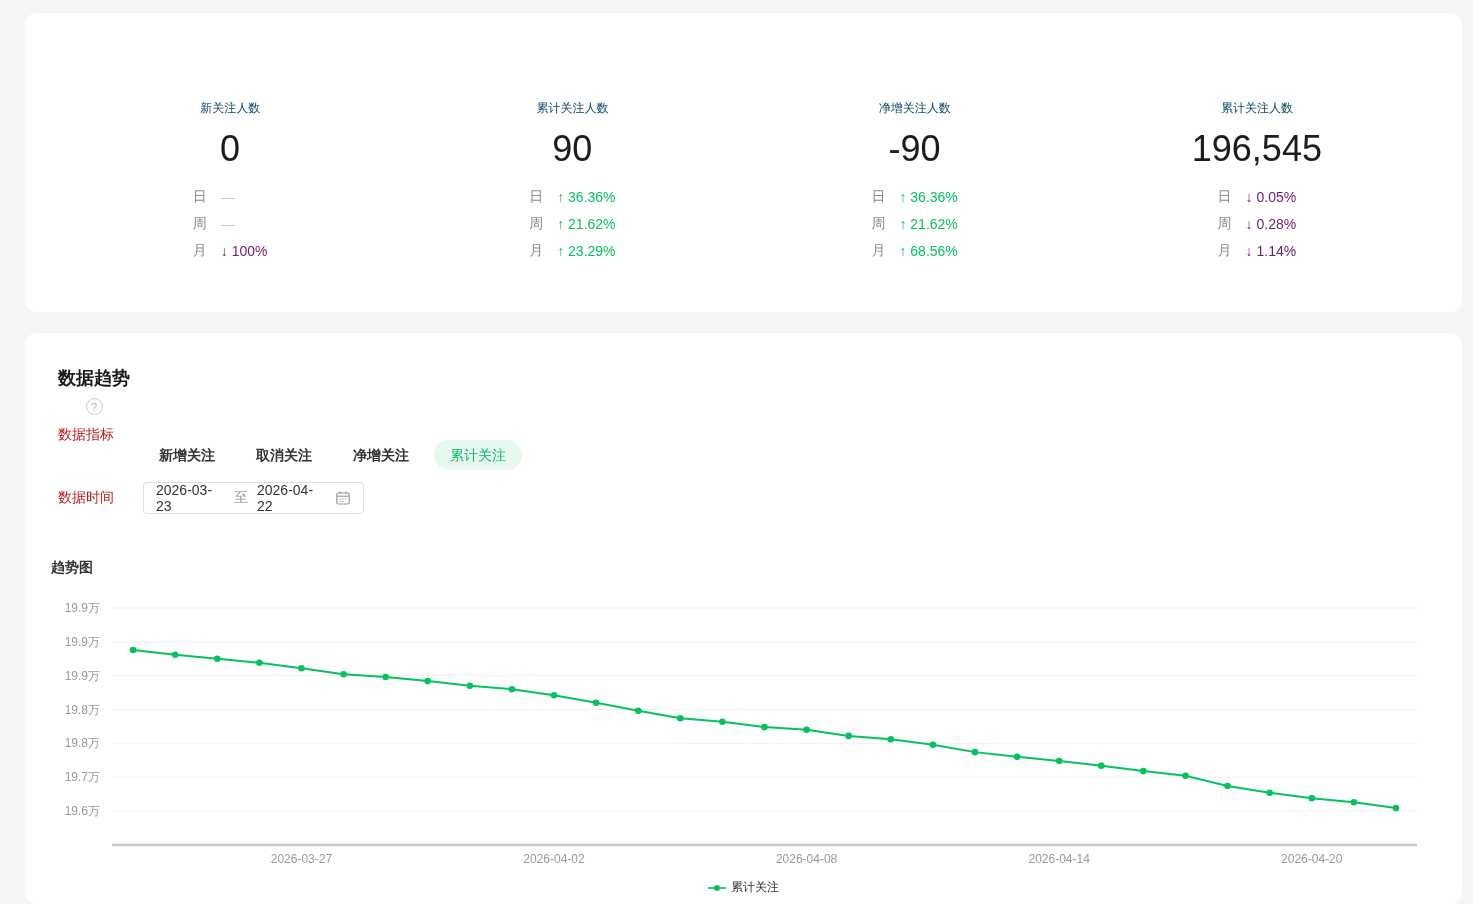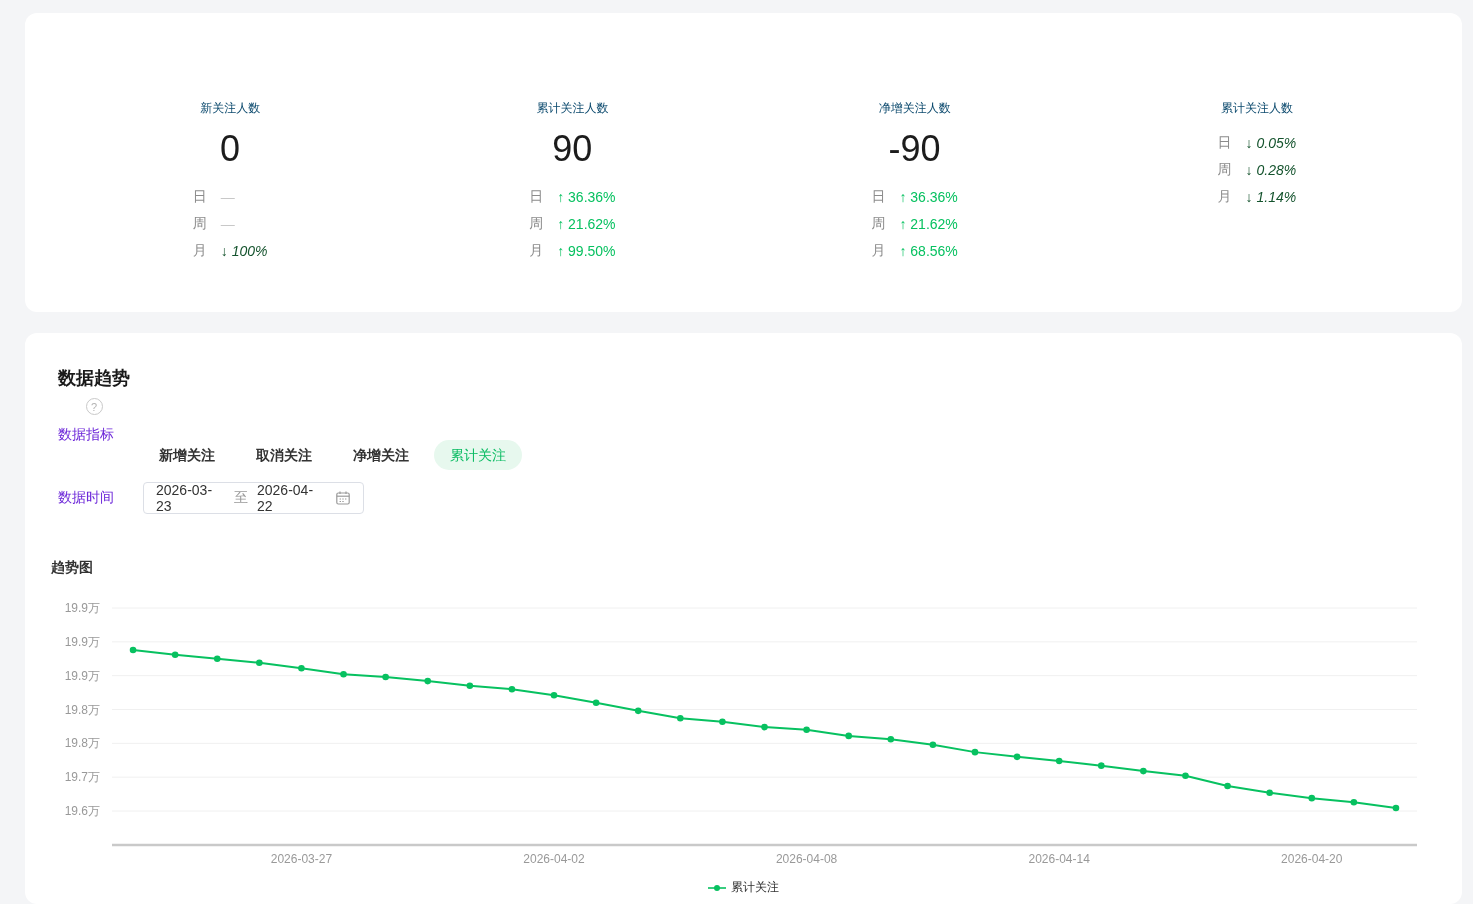--- a/index.html
+++ b/index.html
@@ -14,31 +14,31 @@
 
   
   .card-stats { top:13px; height:299px; display:grid; grid-template-columns:repeat(4,1fr); padding:86px 34px 0; }
   .stat-col { display:flex; flex-direction:column; align-items:center; }
   .stat-label { font-size:12px; line-height:18px; color:#0c4a6e; }
   .stat-value { margin-top:10px; font-size:36px; line-height:44px; color:#1c1c1c; }
   .stat-rows { margin-top:12px; }
   .stat-row { display:flex; align-items:center; height:27px; font-size:14px; }
   .stat-period { color:#8c8c8c; margin-right:14px; }
   .stat-change.up { color:#07c160; }
-  .stat-change.down { color:#14532d;font-style:italic; }
+  .stat-change.down { color:#701a75; }
   .stat-change.none { color:#c8c8c8; }
 
   
   .card-trend { top:333px; height:571px; }
   .trend-title-row { position:absolute; top:33px; left:33px; display:flex; align-items:center; gap:8px;flex-direction:column; }
   .trend-title { font-size:18px; font-weight:700; color:#1a1a1a; }
   .help-icon { width:17px; height:17px; border:1px solid #c9c9c9; border-radius:50%; color:#b3b3b3;
                font-size:11px; display:flex; align-items:center; justify-content:center; cursor:pointer; }
   .filter-row { position:absolute; left:33px; display:flex; align-items:center; }
-  .row-label { width:85px; font-size:14px; color:#6d28d9; flex:0 0 85px; }
+  .row-label { width:85px; font-size:14px; color:#b91c1c; flex:0 0 85px; }
   .tabs-row { top:87px; height:30px; }
   .tabs { display:flex; align-items:center;margin-top:40px; }
   .tab { padding:0 16px; margin-right:9px; height:30px; line-height:30px; font-size:14px; font-weight:700;
          color:#333; border-radius:15px; cursor:pointer; white-space:nowrap; }
   .tab.active { background:#e7f8ee; color:#09bb62; font-weight:400; }
   .time-row { top:141px; height:48px;justify-content:center; }
   .date-range { display:flex; align-items:center; height:32px; width:221px; border:1px solid #dcdfe6;
                 border-radius:4px; padding:0 12px; font-size:14px; color:#333; gap:9px; cursor:pointer; background:#fff; }
   .date-sep { color:#999; }
   .calendar-icon { margin-left:auto; display:flex; }
@@ -76,21 +76,21 @@
         <div class="stat-row">
           <span class="stat-period">日</span>
           <span class="stat-change up">↑ 36.36%</span>
         </div>
         <div class="stat-row">
           <span class="stat-period">周</span>
           <span class="stat-change up">↑ 21.62%</span>
         </div>
         <div class="stat-row">
           <span class="stat-period">月</span>
-          <span class="stat-change up">↑ 99.50%</span>
+          <span class="stat-change up">↑ 23.29%</span>
         </div>
       </div>
   </div>
   <div class="stat-col">
     <div class="stat-label">净增关注人数</div>
     <div class="stat-value">-90</div>
     <div class="stat-rows">
         <div class="stat-row">
           <span class="stat-period">日</span>
           <span class="stat-change up">↑ 36.36%</span>
@@ -100,20 +100,21 @@
           <span class="stat-change up">↑ 21.62%</span>
         </div>
         <div class="stat-row">
           <span class="stat-period">月</span>
           <span class="stat-change up">↑ 68.56%</span>
         </div>
       </div>
   </div>
   <div class="stat-col">
     <div class="stat-label">累计关注人数</div>
+    <div class="stat-value">196,545</div>
     <div class="stat-rows">
         <div class="stat-row">
           <span class="stat-period">日</span>
           <span class="stat-change down">↓ 0.05%</span>
         </div>
         <div class="stat-row">
           <span class="stat-period">周</span>
           <span class="stat-change down">↓ 0.28%</span>
         </div>
         <div class="stat-row">

